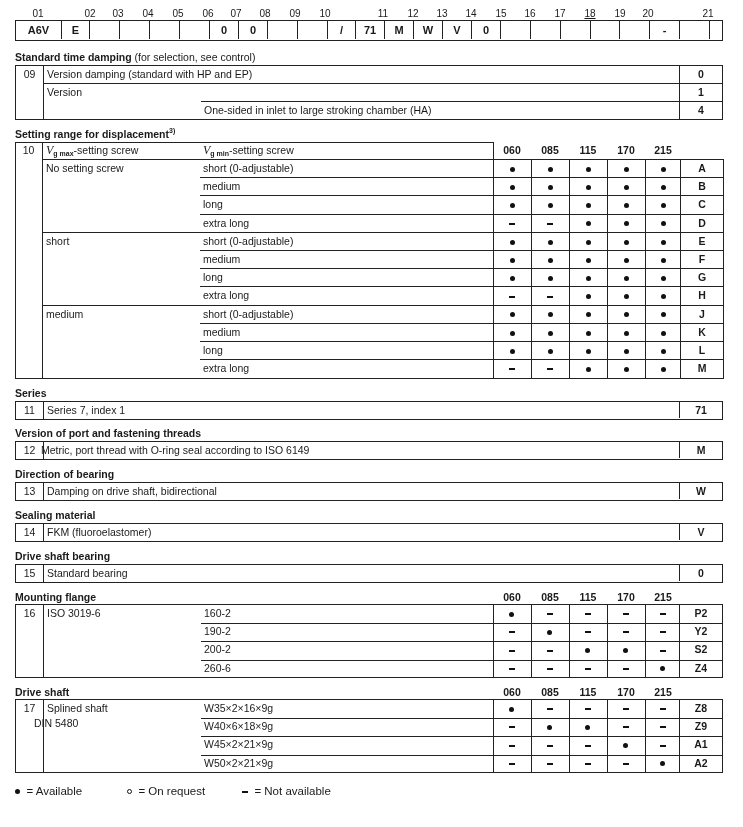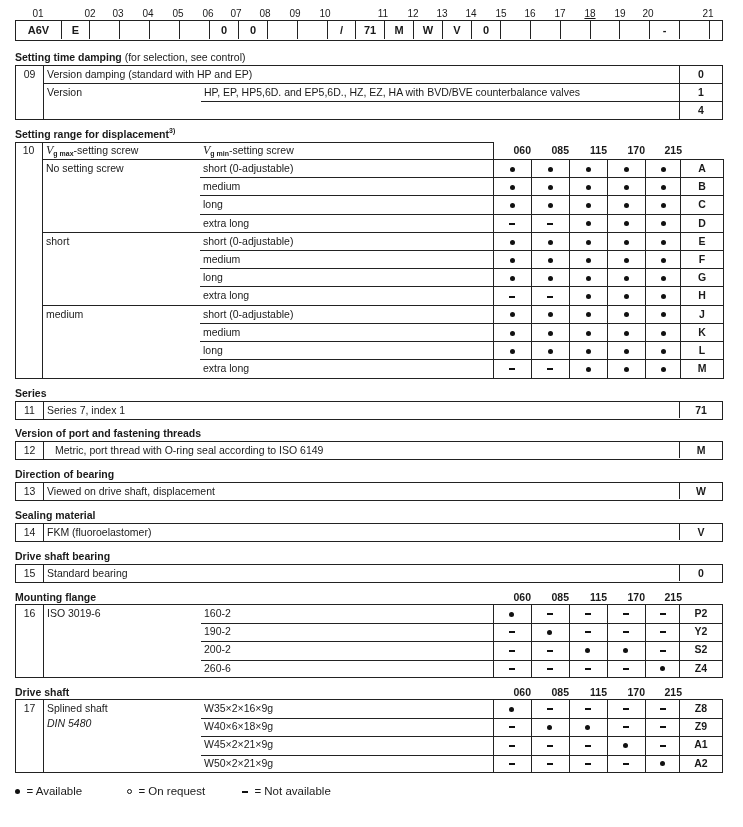--- a/index.html
+++ b/index.html
@@ -17,21 +17,21 @@
   .sec-title .note { font-weight: normal; }
   .sec-title sup { font-size: 7px; }
   .box { position: absolute; left: 15px; width: 708px; border: 1.5px solid #222; }
   .num { position: absolute; left: 0; top: 0; width: 27px; text-align: center; font-size: 10.5px; line-height: 17px; }
   .numcol { position: absolute; left: 27px; top: 0; bottom: 0; border-left: 1px solid #222; }
   .row-text { position: absolute; font-size: 10.5px; line-height: 17px; white-space: nowrap; }
   .code { position: absolute; right: 0; width: 43px; text-align: center; font-weight: bold; font-size: 10.5px; line-height: 17px; border-left: 1.5px solid #222; }
   .hline { position: absolute; height: 0; border-top: 1px solid #222; }
   .vline { position: absolute; width: 0; border-left: 1px solid #222; }
   .cell { position: absolute; text-align: center; font-size: 10.5px; line-height: 17px; width: 38px; }
-  .colhead { position: absolute; font-weight: bold; font-size: 10.5px; text-align: right; width: 38px; }
+  .colhead { position: absolute; font-weight: bold; font-size: 10.5px; text-align: center; width: 38px; }
   .dot { display: inline-block; width: 5px; height: 5px; background: #111; border-radius: 50%; vertical-align: middle; }
   .dash { display: inline-block; width: 6px; height: 2px; background: #111; vertical-align: middle; }
   .odot { display: inline-block; width: 5px; height: 5px; border: 1px solid #111; border-radius: 50%; vertical-align: middle; }
   .italic { font-family: "Liberation Serif", serif; font-style: italic; font-size: 12px; }
   .sub { font-size: 7px; vertical-align: -2px; font-family: "Liberation Sans", sans-serif; font-style: normal; font-weight: bold; }
 
   .legend { position: absolute; top: 785px; left: 15px; font-size: 11.5px; }
   .legend span { position: absolute; white-space: nowrap; top: 0; }
 </style>
 </head>
@@ -80,31 +80,31 @@
     <div class="cb" style="left:485px;width:30px;"></div>
     <div class="cb" style="left:515px;width:30px;"></div>
     <div class="cb" style="left:545px;width:30px;"></div>
     <div class="cb" style="left:575px;width:29px;"></div>
     <div class="cb" style="left:604px;width:30px;"></div>
     <div class="cb" style="left:634px;width:30px;">-</div>
     <div class="cb" style="left:664px;width:30px;"></div>
   </div>
 
 <div class="sec-title" style="top:51px;">
-  <span>Setting time damping</span>
+  <span>Standard time damping</span>
   <span class="note">(for selection, see control)</span>
 </div>
 <div class="box" style="top:65px;height:55px;">
   <div class="num">09</div>
   <div class="numcol"></div>
   <div class="row-text" style="left:31px;top:0;">Version damping (standard with HP and EP)</div>
   <div class="hline" style="left:27px;right:0;top:17px;"></div>
   <div class="row-text" style="left:31px;top:18px;">Version</div>
-  <div class="row-text" style="left:188px;top:18px;">HP, EP, HP5,6D. and EP5,6D., HZ, EZ, HA with BVD/BVE counterbalance valves</div>
   <div class="hline" style="left:185px;right:0;top:35px;"></div>
+  <div class="row-text" style="left:188px;top:36px;">One-sided in inlet to large stroking chamber (HA)</div>
   <div class="code" style="top:0;height:17px;">0</div>
   <div class="code" style="top:18px;height:17px;">1</div>
   <div class="code" style="top:36px;height:17px;">4</div>
 </div>
 
 <div class="sec-title" style="top:127px;">
   <span>Setting range for displacement</span><sup>3)</sup>
 </div>
 <div id="settingBox" style="position:absolute;left:15px;top:142px;width:708px;height:237px;">
     <div class="vline" style="left:0;top:0;height:237px;border-left-width:1.5px;"></div>
@@ -232,28 +232,28 @@
     <div class="box" style="top:401px;height:19px;">
       <div class="num">11</div>
       <div class="numcol"></div>
       <div class="row-text" style="left:31px;top:0;">Series 7, index 1</div>
       <div class="code" style="top:0;height:16px;">71</div>
     </div>
     <div class="sec-title" style="top:427px;">Version of port and fastening threads</div>
     <div class="box" style="top:441px;height:19px;">
       <div class="num">12</div>
       <div class="numcol"></div>
-      <div class="row-text" style="left:39px;top:0;">Metric, port thread with O-ring seal according to ISO 6149</div>
+      <div class="row-text" style="left:25px;top:0;">Metric, port thread with O-ring seal according to ISO 6149</div>
       <div class="code" style="top:0;height:16px;">M</div>
     </div>
     <div class="sec-title" style="top:468px;">Direction of bearing</div>
     <div class="box" style="top:482px;height:19px;">
       <div class="num">13</div>
       <div class="numcol"></div>
-      <div class="row-text" style="left:31px;top:0;">Viewed on drive shaft, displacement</div>
+      <div class="row-text" style="left:31px;top:0;">Damping on drive shaft, bidirectional</div>
       <div class="code" style="top:0;height:16px;">W</div>
     </div>
     <div class="sec-title" style="top:509px;">Sealing material</div>
     <div class="box" style="top:523px;height:19px;">
       <div class="num">14</div>
       <div class="numcol"></div>
       <div class="row-text" style="left:31px;top:0;">FKM (fluoroelastomer)</div>
       <div class="code" style="top:0;height:16px;">V</div>
     </div>
     <div class="sec-title" style="top:550px;">Drive shaft bearing</div>
@@ -324,21 +324,21 @@
       <div class="colhead" style="left:478px;top:0;">060</div>
       <div class="colhead" style="left:516px;top:0;">085</div>
       <div class="colhead" style="left:554px;top:0;">115</div>
       <div class="colhead" style="left:592px;top:0;">170</div>
       <div class="colhead" style="left:629px;top:0;">215</div>
     </div>
     <div class="box" style="top:699px;height:73.8px;">
       <div class="num">17</div>
       <div class="numcol"></div>
       <div class="row-text" style="left:31px;top:0px;">Splined shaft</div>
-      <div class="row-text" style="left:31px;top:15px;font-style:italic;">DIN 5480</div>
+      <div class="row-text" style="left:18px;top:15px;">DIN 5480</div>
       <div class="vline" style="left:476.5px;top:0;bottom:0;"></div>
       <div class="vline" style="left:514.5px;top:0;bottom:0;"></div>
       <div class="vline" style="left:552.5px;top:0;bottom:0;"></div>
       <div class="vline" style="left:590.5px;top:0;bottom:0;"></div>
       <div class="vline" style="left:628.5px;top:0;bottom:0;"></div>
       <div class="vline" style="left:663px;top:0;bottom:0;border-left-width:1.5px;"></div>
       <div class="row-text" style="left:188px;top:0px;">W35×2×16×9g</div>
       <div class="cell" style="left:476.5px;top:0px;"><span class="dot"></span></div>
       <div class="cell" style="left:514.5px;top:0px;"><span class="dash"></span></div>
       <div class="cell" style="left:552.5px;top:0px;"><span class="dash"></span></div>

